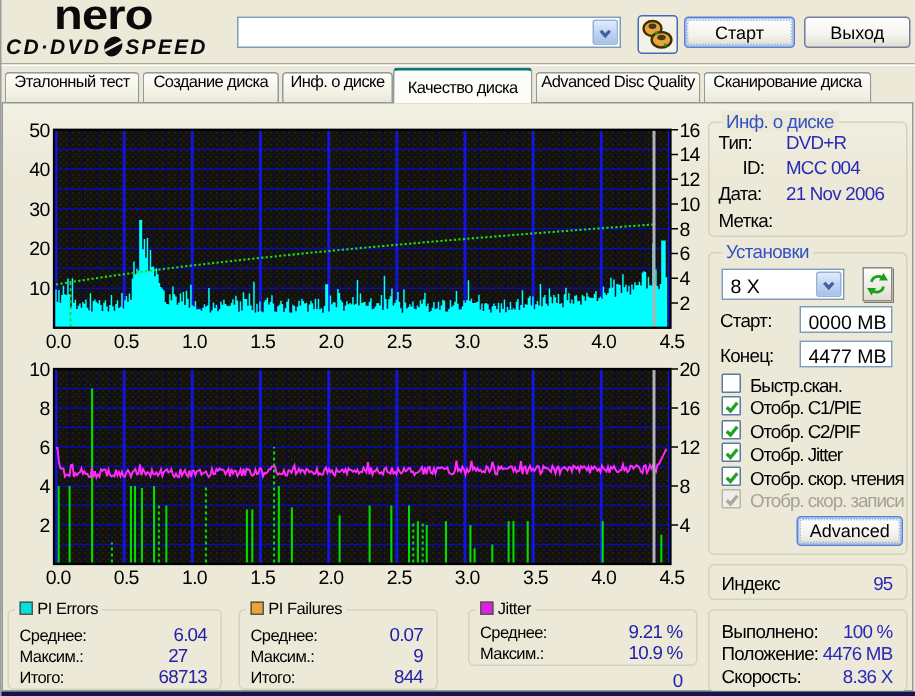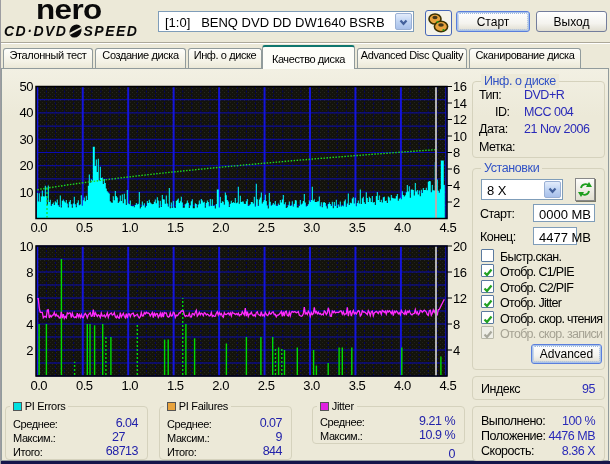--- a/index.html
+++ b/index.html
@@ -40,21 +40,20 @@
 </style></head>
 <body>
 
 <div id="logo-nero">nero</div>
 <div id="logo-sub">CD·DVD<svg width="16" height="14" style="vertical-align:-2px" viewBox="0 0 16 14">
       <ellipse cx="8.5" cy="7" rx="6" ry="6.6" fill="#0a0a0a" transform="skewX(-10)" transform-origin="8 7"></ellipse>
       <rect x="2" y="6.2" width="13" height="1.8" fill="#ece9d8" transform="rotate(-28 8 7)"></rect>
     </svg>SPEED</div>
 
 <div id="combo">
-    <span class="txt">[1:0]   BENQ DVD DD DW1640 BSRB</span>
   <span class="dropbtn"><svg width="15" height="16" viewBox="0 0 15 16">
         <path d="M4.5 6.5 L7.5 9.8 L10.5 6.5" fill="none" stroke="#44619c" stroke-width="2.2"></path>
       </svg></span>
 </div>
 
 <div id="iconbtn"><svg width="25" height="24" viewBox="0 0 25 24">
 <ellipse cx="9" cy="8" rx="6" ry="5" fill="#e8a33d" stroke="#3a3000" stroke-width="1.6"></ellipse>
 <ellipse cx="9" cy="6.5" rx="2.6" ry="1.8" fill="#42381a"></ellipse>
 <ellipse cx="15" cy="15.5" rx="6.6" ry="5.2" fill="#e8a33d" stroke="#3a3000" stroke-width="1.6"></ellipse>
 <ellipse cx="15" cy="14" rx="2.8" ry="1.8" fill="#42381a"></ellipse>
@@ -336,21 +335,21 @@
 <path d="M5 9 A4.5 4.5 0 0 1 13 7"></path>
         <path d="M13 12 A4.5 4.5 0 0 1 5 14"></path>
       </g>
 <path d="M13 3 L16 8 L10 8 Z" fill="#1d9e1d"></path>
       <path d="M5 18 L2 13 L8 13 Z" fill="#1d9e1d"></path>
     </svg>
 </div>
 <div class="row13" style="left:480px;top:207px;">Старт:</div>
 <div class="inputbox" style="left:533px;top:204px;width:62px;height:18px;">0000 MB</div>
 <div class="row13" style="left:480px;top:230px;">Конец:</div>
-<div class="inputbox" style="left:533px;top:227px;width:44px;height:18px;">4477 MB</div>
+<div class="inputbox" style="left:533px;top:227px;width:62px;height:18px;">4477 MB</div>
 
 <div class="cb" style="left:481px;top:249px;"></div>
 <div class="cblbl" style="left:500px;top:250px;text-align:right;">Быстр.скан.</div>
 <div class="cb" style="left:481px;top:264px;"><svg width="12" height="12" viewBox="0 0 12 12">
       <path d="M2.5 5.5 L5 8 L9.5 2.5" fill="none" stroke="#21a121" stroke-width="2.2"></path>
     </svg></div>
 <div class="cblbl" style="left:500px;top:265px;">Отобр. C1/PIE</div>
 <div class="cb" style="left:481px;top:280px;"><svg width="12" height="12" viewBox="0 0 12 12">
       <path d="M2.5 5.5 L5 8 L9.5 2.5" fill="none" stroke="#21a121" stroke-width="2.2"></path>
     </svg></div>

